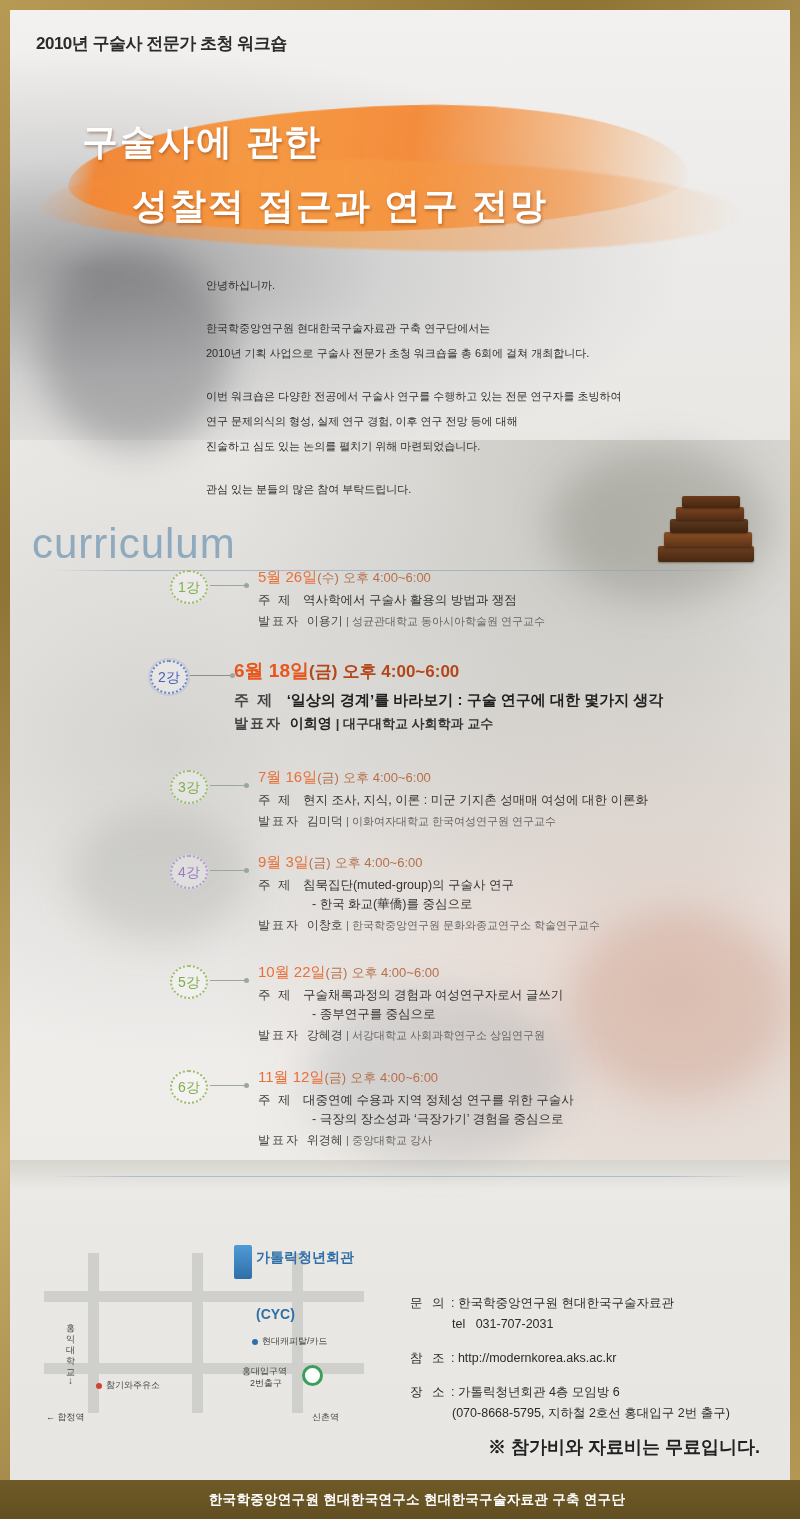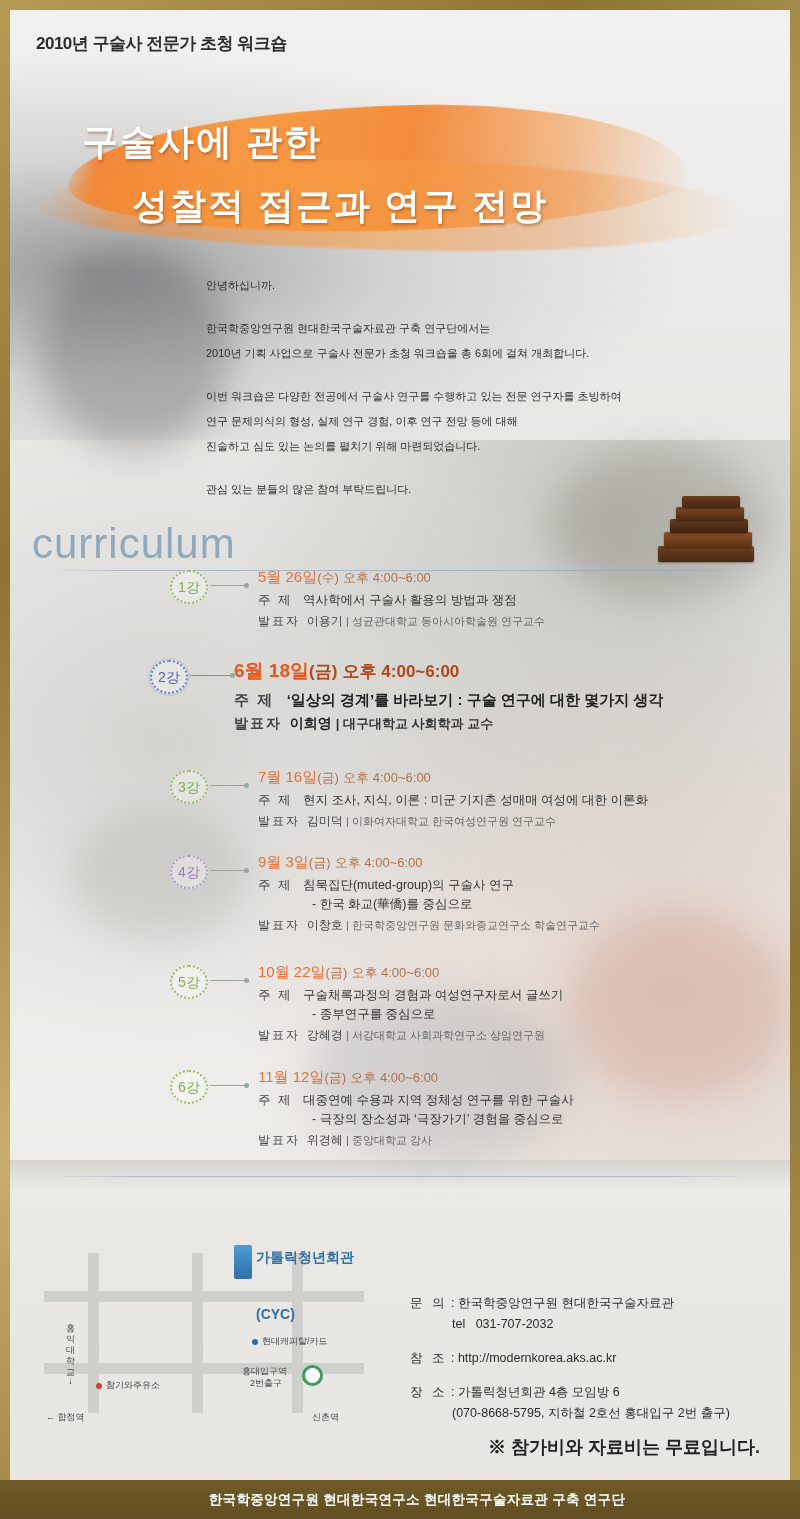--- a/index.html
+++ b/index.html
@@ -509,21 +509,21 @@
     </div>
 
     <div class="contact">
       <div class="c-row">
         <div>
           <span class="c-key">문 의</span>
           <span>: 한국학중앙연구원 현대한국구술자료관</span>
         </div>
         <div style="padding-left:42px;">
           <span>tel</span>&nbsp;&nbsp;
-          <span>031-707-2032</span>
+          <span>031-707-2031</span>
         </div>
       </div>
       <div class="c-row">
         <span class="c-key">참 조</span>
         <span>: http://modernkorea.aks.ac.kr</span>
       </div>
       <div class="c-row">
         <div>
           <span class="c-key">장 소</span>
           <span>: 가톨릭청년회관 4층 모임방 6</span>

